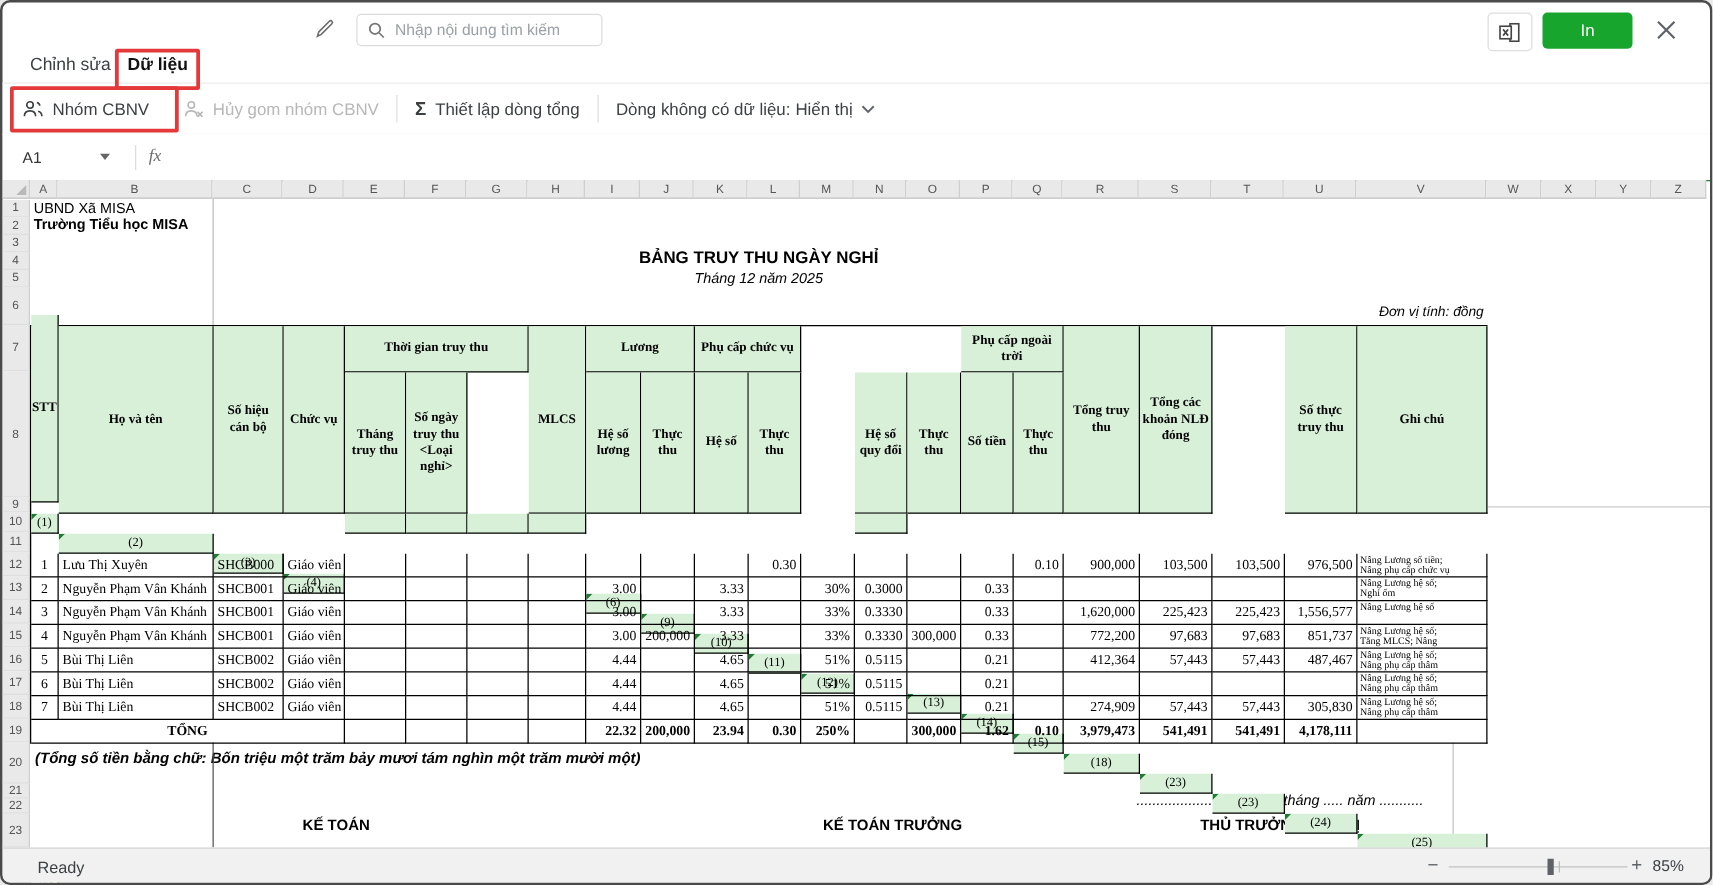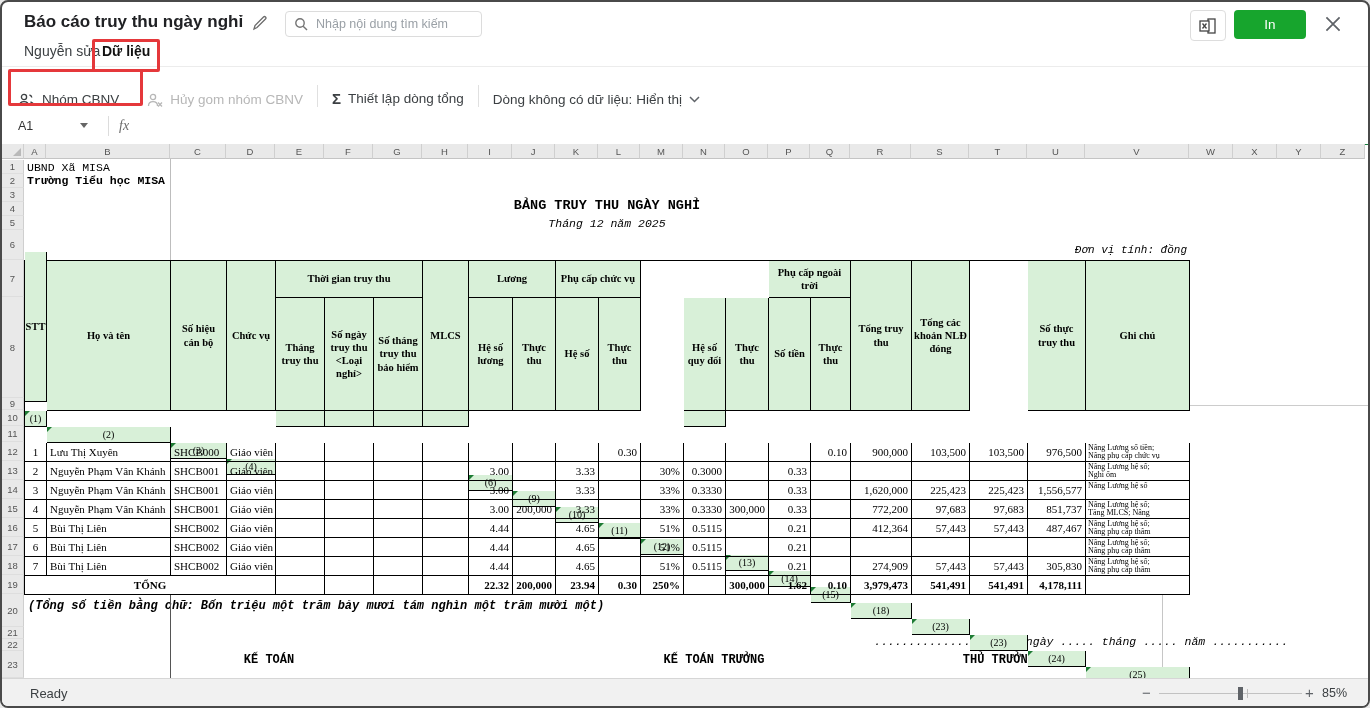--- a/index.html
+++ b/index.html
@@ -19,21 +19,21 @@
              border-radius:4px;background:#fff;display:flex;align-items:center;justify-content:center;cursor:pointer;}
   .print-btn{position:absolute;left:1232px;top:8px;width:72px;height:29px;background:#17a52d;border:none;
              border-radius:4px;color:#fff;font-size:13.5px;cursor:pointer;font-family:"Liberation Sans",sans-serif;}
   .close-btn{position:absolute;left:1320px;top:11px;width:22px;height:22px;cursor:pointer;}
   
   .tabs{position:absolute;left:0;top:38px;width:100%;height:26px;}
   .tab{position:absolute;top:3px;font-size:14px;color:#3c4043;cursor:pointer;}
   .tab.active{color:#111;font-weight:bold;}
   
   .toolbar{position:absolute;left:0;top:64px;width:100%;height:40px;border-top:1px solid #ececec;
-           border-bottom:1px solid #e2e2e2;background:#fff;display:flex;align-items:flex-end;}
+           border-bottom:1px solid #e2e2e2;background:#fff;display:flex;align-items:center;}
   .tb-item{display:flex;align-items:center;gap:7px;font-size:13.5px;color:#3c4043;margin:0 14px;cursor:pointer;white-space:nowrap;}
   .tb-item.disabled{color:#b7b7b7;cursor:default;}
   .tb-sep{width:1px;height:22px;background:#e0e0e0;}
   .sigma{font-size:15px;font-weight:bold;color:#3c4043;}
   
   .redbox{position:absolute;border:3px solid #e5383b;border-radius:2px;pointer-events:none;z-index:50;}
   
   .formulabar{position:absolute;left:0;top:105px;width:100%;height:37px;background:#fff;
               border-bottom:1px solid #15803d;display:flex;align-items:center;}
   .cellref{font-size:12.5px;color:#333;margin-left:16px;width:62px;}
@@ -46,21 +46,21 @@
   .colhdr{position:absolute;top:142px;height:15px;background:#e9e9e9;border-right:1px solid #cfcfcf;
           border-bottom:1px solid #c4c4c4;box-sizing:border-box;font-size:9.5px;color:#555;
           display:flex;align-items:center;justify-content:center;cursor:pointer;}
   .cornercell{position:absolute;left:0;top:142px;width:22px;height:15px;background:#e9e9e9;
               border-right:1px solid #cfcfcf;border-bottom:1px solid #c4c4c4;box-sizing:border-box;cursor:pointer;}
   .cornercell:after{content:"";position:absolute;right:2px;bottom:2px;border-left:8px solid transparent;
                     border-bottom:8px solid #b9b9b9;}
   .rowhdr{position:absolute;left:0;width:22px;background:#e9e9e9;border-right:1px solid #cfcfcf;
           border-bottom:1px solid #dedede;box-sizing:border-box;font-size:9.5px;color:#555;
           display:flex;align-items:center;justify-content:center;cursor:pointer;}
-  .freetext{position:absolute;font-family:Liberation Mono, monospace;color:#000;white-space:nowrap;}
+  .freetext{position:absolute;font-family:Liberation Sans, sans-serif;color:#000;white-space:nowrap;}
   .tbl{position:absolute;border-left:1px solid #000;border-top:1px solid #000;box-sizing:content-box;}
   .tc{position:absolute;box-sizing:border-box;border-right:1px solid #000;border-bottom:1px solid #000;
       font-family:"Liberation Serif","DejaVu Serif",serif;font-size:11px;color:#000;display:flex;
       align-items:center;overflow:hidden;cursor:cell;}
   .hdr{background:#d8f0d8;font-weight:bold;justify-content:center;text-align:center;
        font-size:10.5px;line-height:1.25;padding:1px 2px;}
   .idx{background:#d8f0d8;justify-content:center;font-size:10px;}
   .fml{background:#fdf9dc;color:#3a50c0;font-size:8px;line-height:8px;white-space:pre-line;
        align-items:flex-start;padding:1px 0 0 2px;}
   .num{justify-content:flex-end;padding-right:3px;}
@@ -81,21 +81,20 @@
   .zoom-tick{position:absolute;left:1245px;top:10px;width:1px;height:9px;background:#bdbdbd;}
   .zoom-handle{position:absolute;left:1236px;top:8px;width:5px;height:13px;background:#5f6368;cursor:pointer;}
   .zoom-pct{position:absolute;left:1320px;top:7px;font-size:12.5px;color:#3c4043;}
 </style>
 </head>
 <body>
 
 <div class="window">
 
   <div class="titlebar">
-    <div class="doc-title">Báo cáo truy thu ngày nghỉ</div>
     <svg class="pencil" viewBox="0 0 16 16">
       <path d="M2 14 L3 10.5 L11.5 2 Q12.5 1 13.5 2 Q14.5 3 13.5 4 L5 12.5 Z" fill="none" stroke="#6b6b6b" stroke-width="1.3"></path>
     </svg>
     <div class="searchbox">
       <svg width="14" height="14" viewBox="0 0 14 14">
         <circle cx="6" cy="6" r="4.2" fill="none" stroke="#757575" stroke-width="1.4"></circle>
         <line x1="9.2" y1="9.2" x2="13" y2="13" stroke="#757575" stroke-width="1.4"></line>
       </svg>
       <input placeholder="Nhập nội dung tìm kiếm" style="">
     </div>
@@ -106,21 +105,21 @@
         <path d="M3.5 5.5 L7.5 10.5 M7.5 5.5 L3.5 10.5" stroke="#444" stroke-width="1.3"></path>
       </svg>
     </div>
     <button class="print-btn">In</button>
     <svg class="close-btn" viewBox="0 0 20 20">
       <path d="M4 4 L16 16 M16 4 L4 16" stroke="#5f6368" stroke-width="1.6"></path>
     </svg>
   </div>
 
   <div class="tabs">
-    <div class="tab" style="left:22px">Nguyễn sửa</div>
+    <div class="tab" style="left:22px">Chỉnh sửa</div>
     <div class="tab active" style="left:100px">Dữ liệu</div>
   </div>
 
   <div class="toolbar">
     <div class="tb-item" style="margin-left:16px">
       <svg width="17" height="14" viewBox="0 0 17 14">
         <circle cx="6" cy="4" r="2.6" fill="none" stroke="#3c4043" stroke-width="1.3"></circle>
         <path d="M1.5 13 Q1.5 8.7 6 8.7 Q10.5 8.7 10.5 13" fill="none" stroke="#3c4043" stroke-width="1.3"></path>
         <path d="M11.5 2 Q13.8 2.6 13.8 4.6 M12.5 9 Q15.5 9.8 15.5 13" fill="none" stroke="#3c4043" stroke-width="1.3"></path>
       </svg>
@@ -227,21 +226,20 @@
       <div class="rowhdr" style="top: 637px; height: 12px;">22</div>
       <div class="rowhdr" style="top: 649px; height: 27px;">23</div>
       <div class="tbl" style="left: 22px; top: 258px; width: 1165px; height: 334px;"></div>
       <div class="tc hdr" style="left: 23px; top: 250px; width: 22px; height: 150px;">STT</div>
       <div class="tc hdr" style="left: 45px; top: 259px; width: 124px; height: 150px;">Họ và tên</div>
       <div class="tc hdr" style="left: 169px; top: 259px; width: 56px; height: 150px;">Số hiệu cán bộ</div>
       <div class="tc hdr" style="left: 225px; top: 259px; width: 49px; height: 150px;">Chức vụ</div>
       <div class="tc hdr" style="left: 274px; top: 259px; width: 147px; height: 37px;">Thời gian truy thu</div>
       <div class="tc hdr" style="left: 274px; top: 296px; width: 49px; height: 113px;">Tháng truy thu</div>
       <div class="tc hdr" style="left: 323px; top: 296px; width: 49px; height: 113px;">Số ngày truy thu &lt;Loại nghỉ&gt;</div>
-      <div class="tc hdr" style="left: 372px; top: 296px; width: 49px; height: 113px;">Số tháng truy thu bảo hiểm</div>
       <div class="tc hdr" style="left: 421px; top: 259px; width: 46px; height: 150px;">MLCS</div>
       <div class="tc hdr" style="left: 467px; top: 259px; width: 87px; height: 37px;">Lương</div>
       <div class="tc hdr" style="left: 467px; top: 296px; width: 44px; height: 113px;">Hệ số lương</div>
       <div class="tc hdr" style="left: 511px; top: 296px; width: 43px; height: 113px;">Thực thu</div>
       <div class="tc hdr" style="left: 554px; top: 259px; width: 85px; height: 37px;">Phụ cấp chức vụ</div>
       <div class="tc hdr" style="left: 554px; top: 296px; width: 43px; height: 113px;">Hệ số</div>
       <div class="tc hdr" style="left: 597px; top: 296px; width: 42px; height: 113px;">Thực thu</div>
       <div class="tc hdr" style="left: 682px; top: 296px; width: 42px; height: 113px;">Hệ số quy đổi</div>
       <div class="tc hdr" style="left: 724px; top: 296px; width: 43px; height: 113px;">Thực thu</div>
       <div class="tc hdr" style="left: 767px; top: 259px; width: 82px; height: 37px;">Phụ cấp ngoài trời</div>

